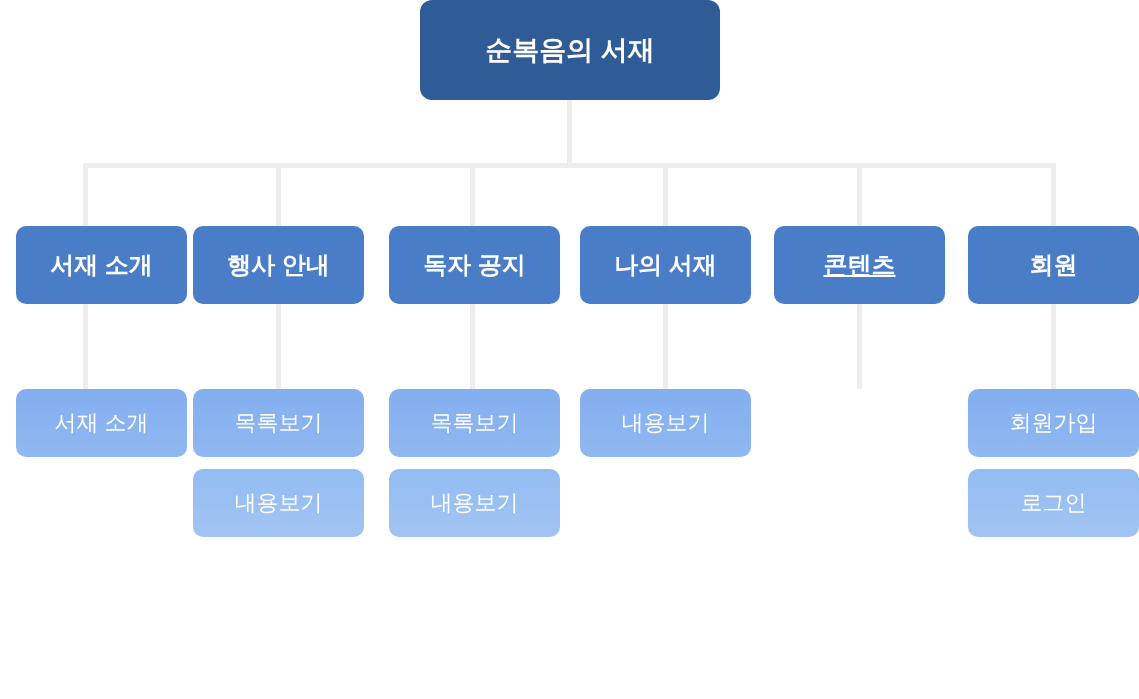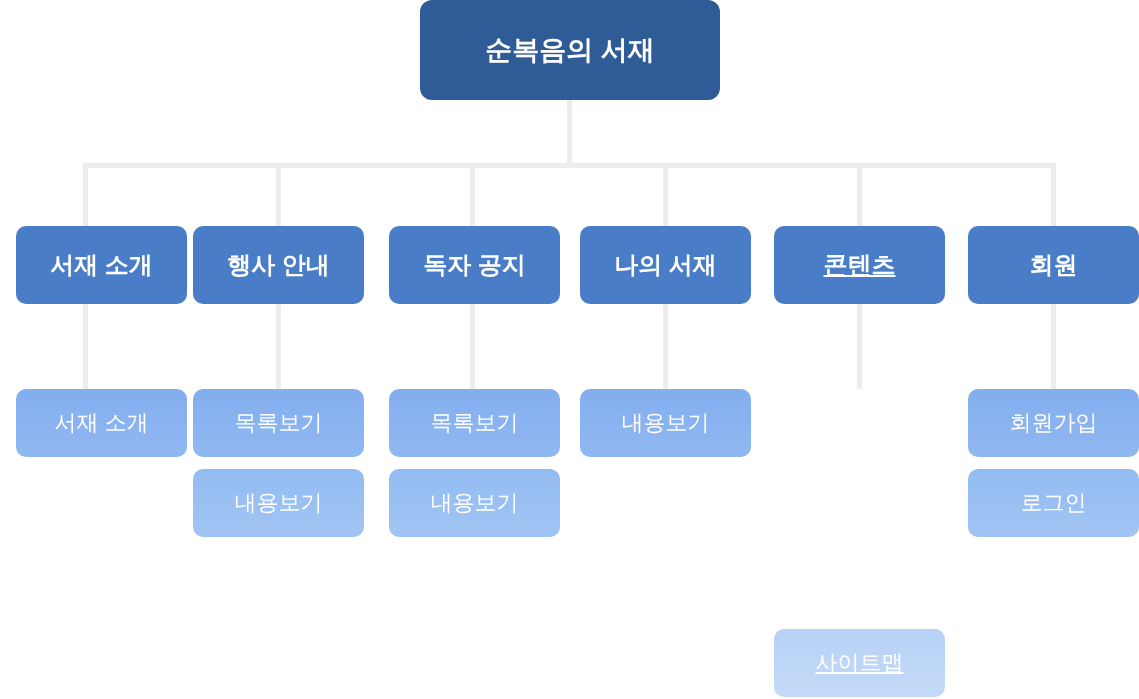--- a/index.html
+++ b/index.html
@@ -111,18 +111,17 @@
   <div class="node l3 r0 c1">서재 소개</div>
 
   <div class="node l3 r0 c2">목록보기</div>
   <div class="node l3 r1 c2">내용보기</div>
 
   <div class="node l3 r0 c3">목록보기</div>
   <div class="node l3 r1 c3">내용보기</div>
 
   <div class="node l3 r0 c4">내용보기</div>
 
-  <div class="node l3 r3 c5">사이트맵</div>
 
   <div class="node l3 r0 c6">회원가입</div>
   <div class="node l3 r1 c6">로그인</div>
 
 </div>
 
 </body></html>

